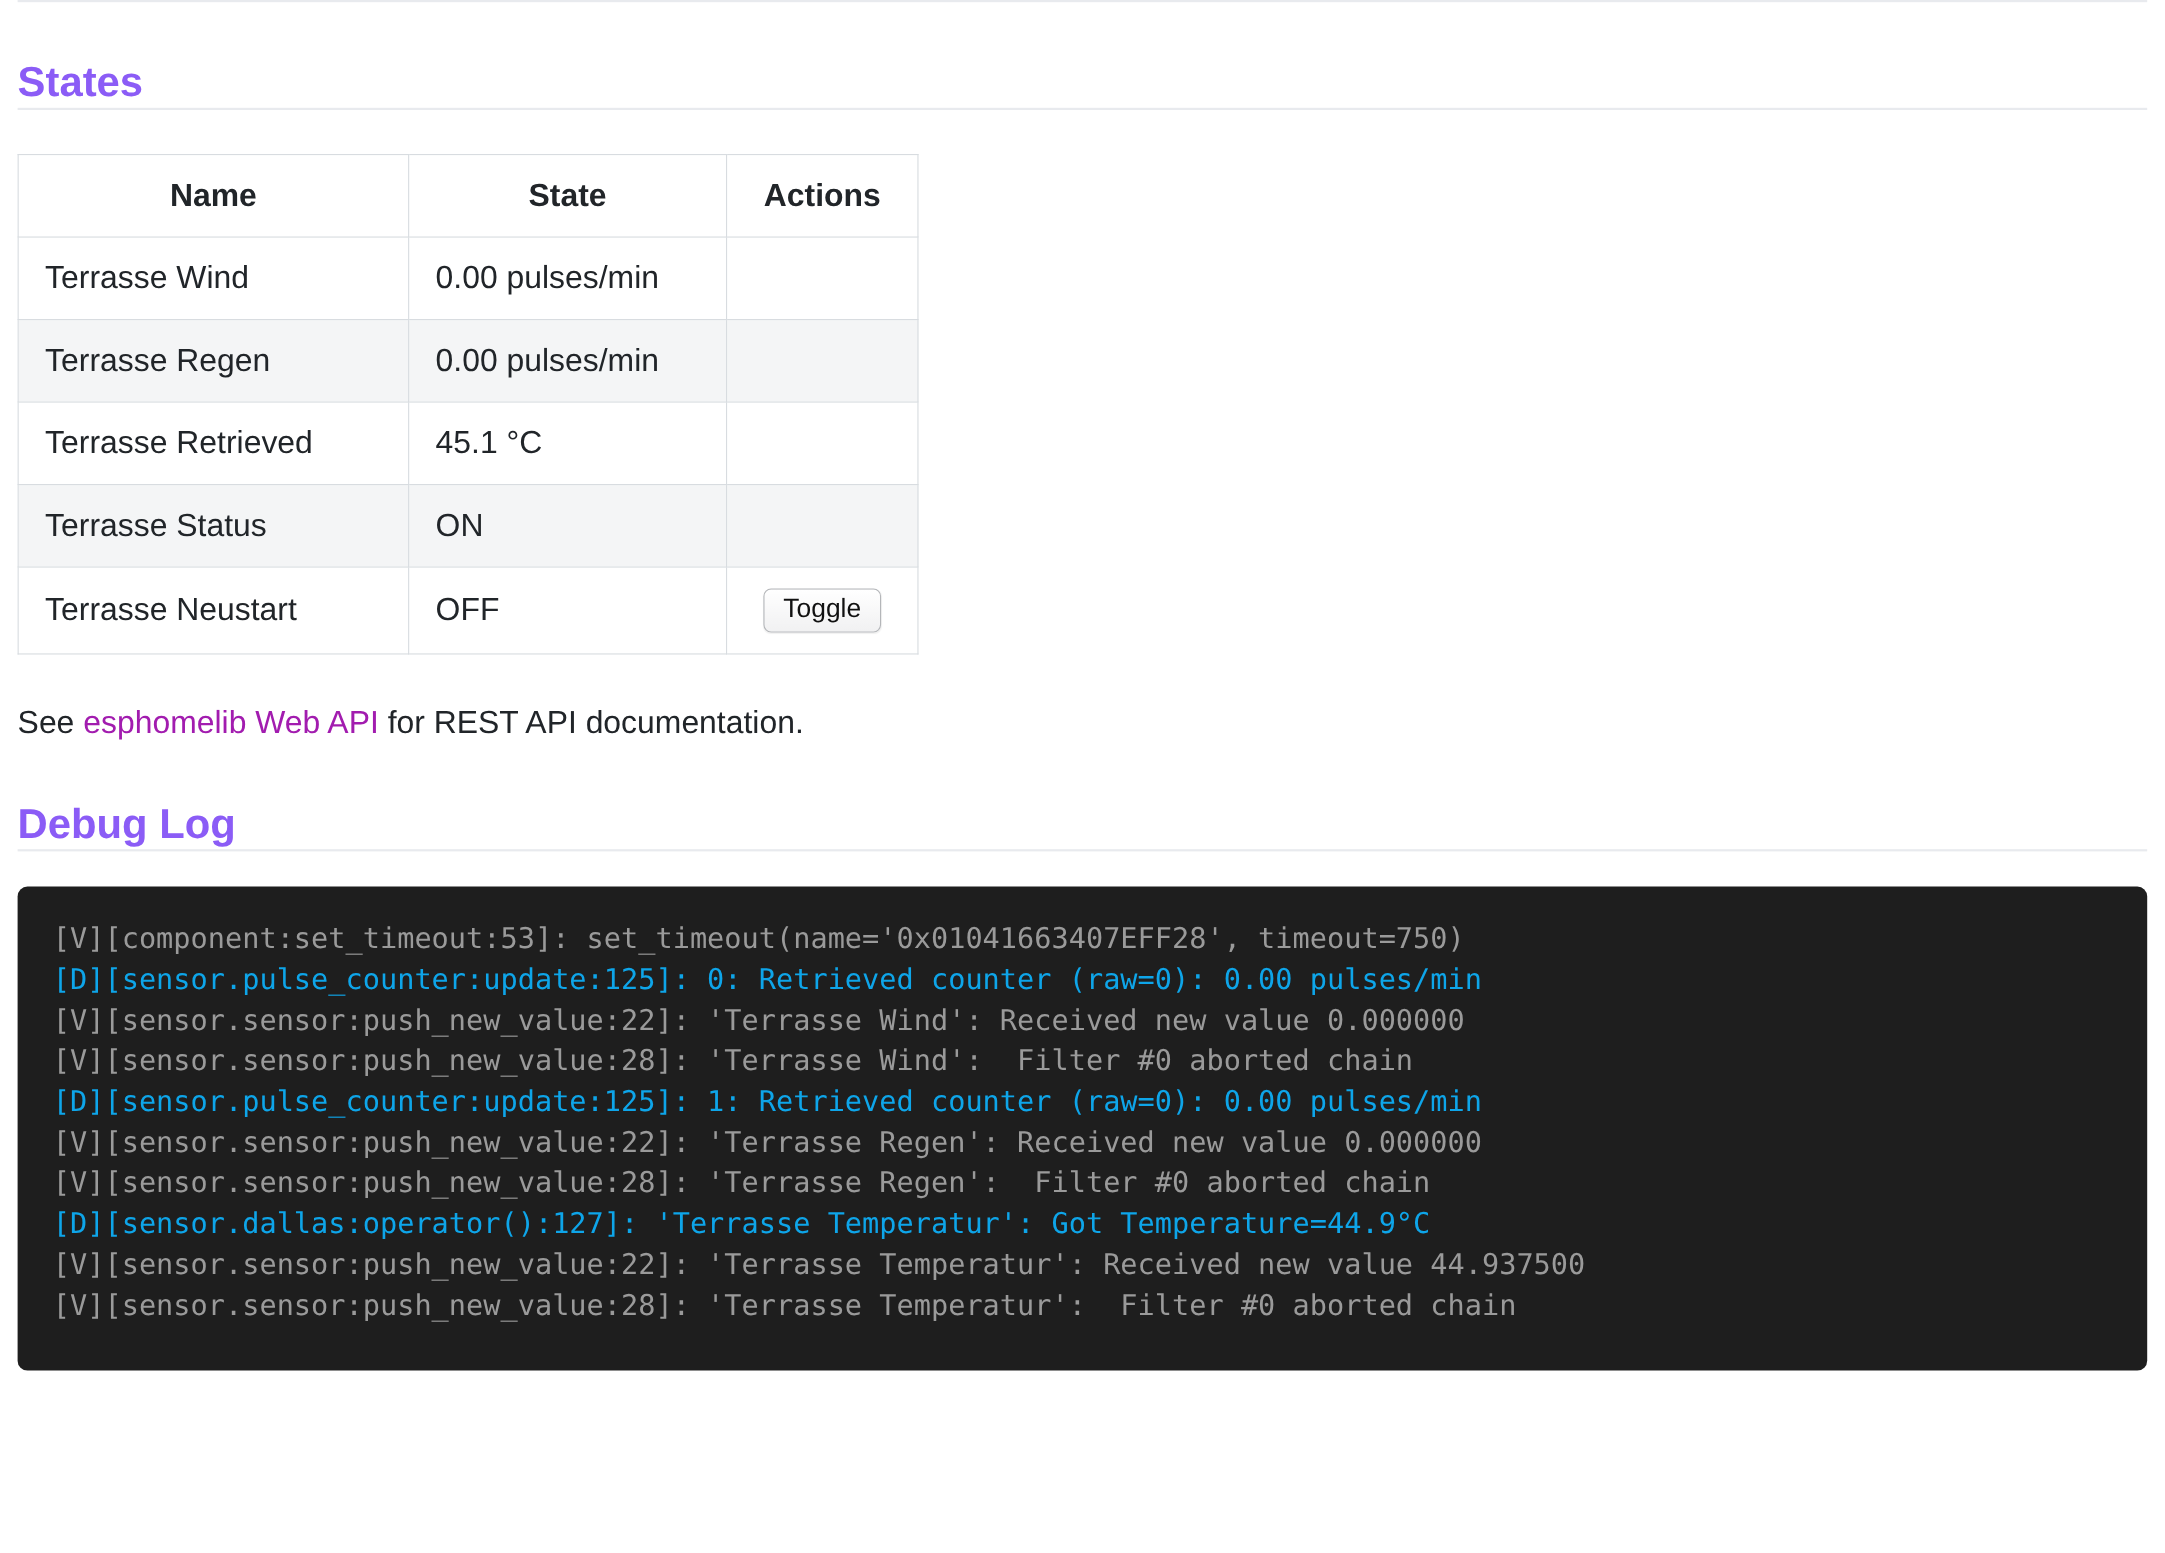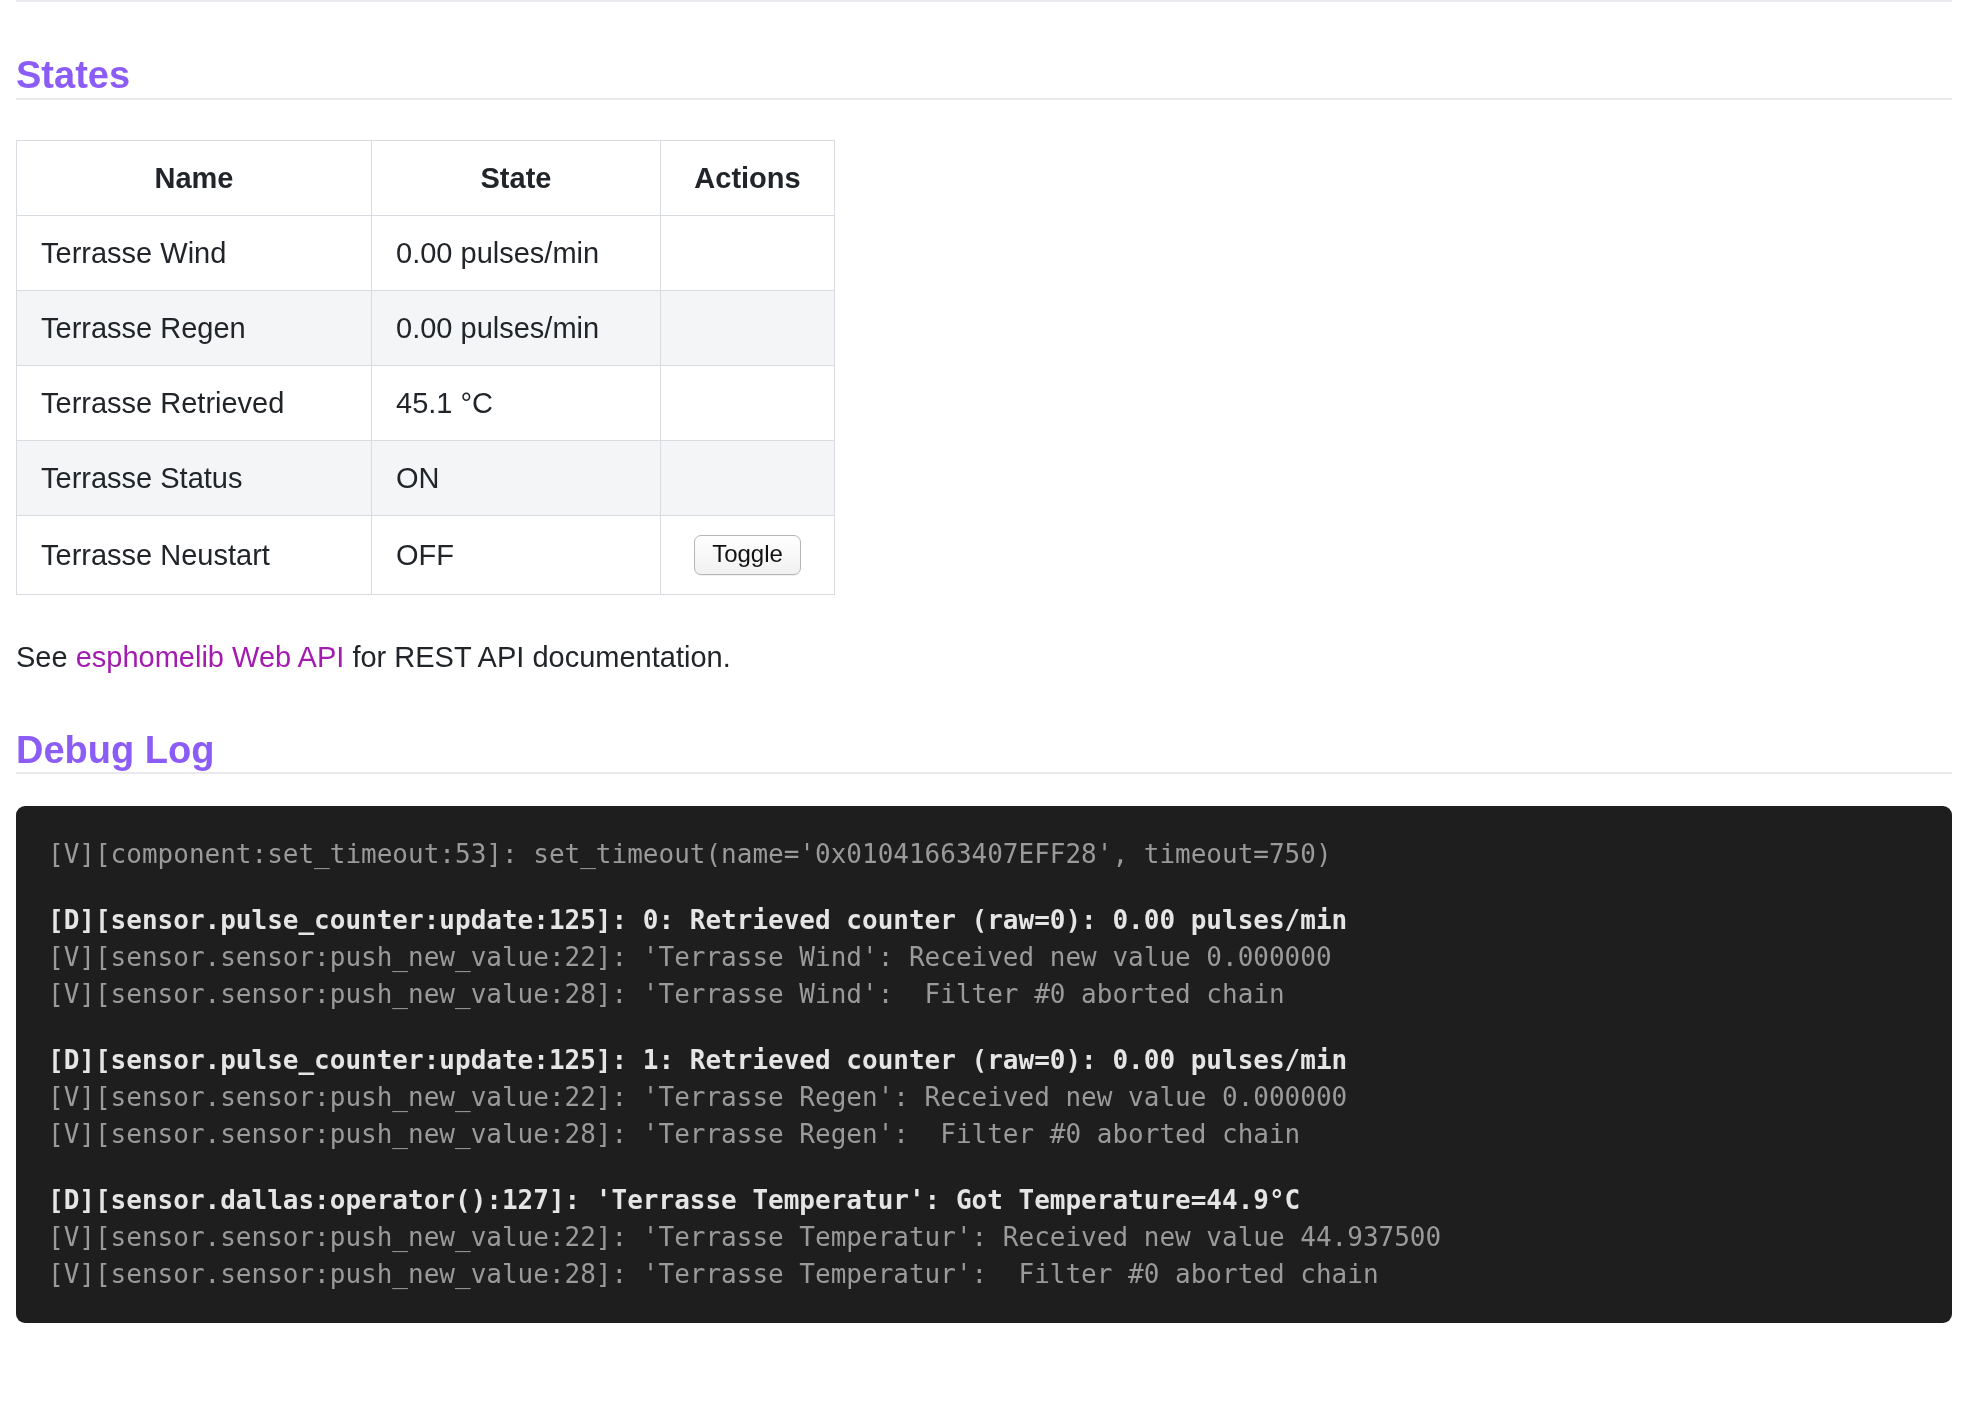--- a/index.html
+++ b/index.html
@@ -97,21 +97,21 @@
     min-height: 440px;
     padding: 30px 32px;
     font-family: "DejaVu Sans Mono", "Liberation Mono", monospace;
     font-size: 26px;
     line-height: 37px;
     white-space: pre;
     overflow: hidden;
   }
   .log-line { white-space: pre; }
   .log-line.verbose { color: #9a9a9a; font-weight: 400; }
-  .log-line.debug { color: #e5e5e5; font-weight: 700; margin-top: 29px; }
+  .log-line.debug { color: #0ea5e9; font-weight: 400; }
 </style>
 </head>
 <body>
 
 <div class="container">
 
   <hr class="divider hr-title">
 
   <h2 class="section-heading">States</h2>
   <hr class="divider hr-states">

